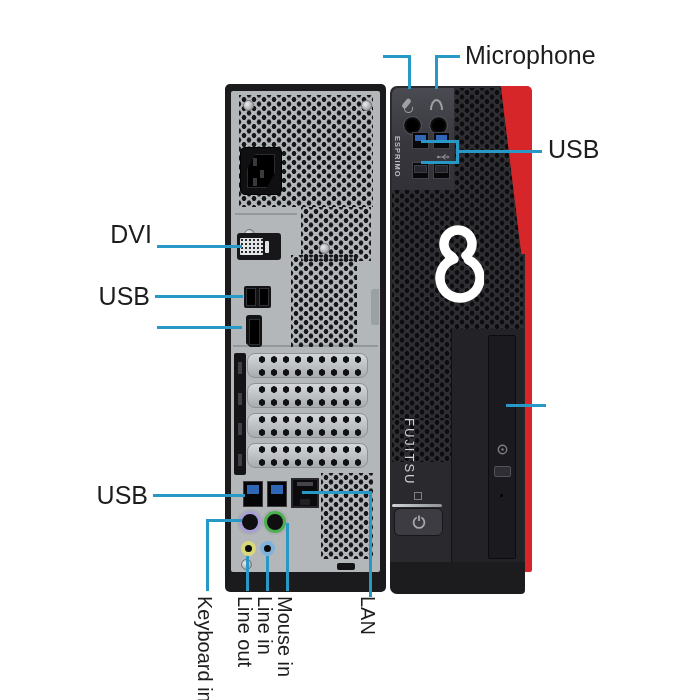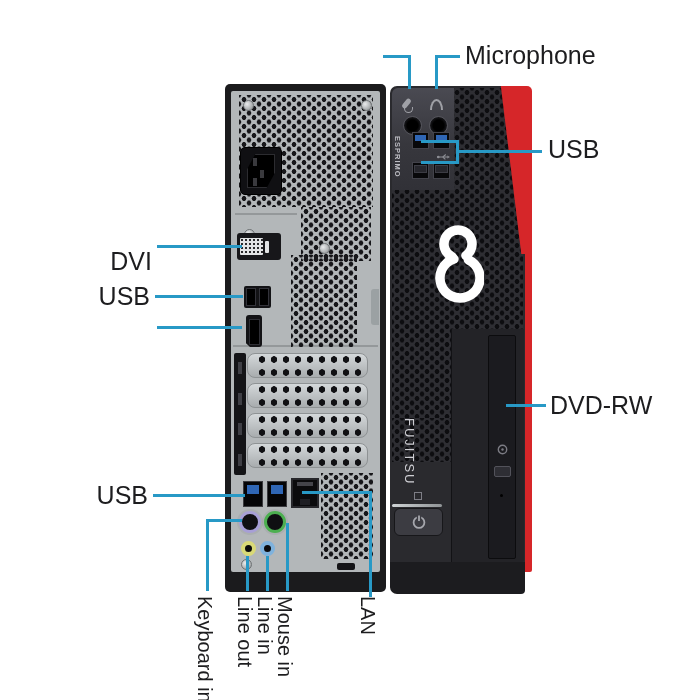--- a/index.html
+++ b/index.html
@@ -276,23 +276,22 @@
   <div class="cline" style="left:369px;top:491px;width:3px;height:106px;"></div>
   <div class="cline" style="left:206px;top:519px;width:36px;height:3px;"></div>
   <div class="cline" style="left:206px;top:519px;width:3px;height:72px;"></div>
   <div class="cline" style="left:246px;top:556px;width:3px;height:35px;"></div>
   <div class="cline" style="left:266px;top:556px;width:3px;height:35px;"></div>
   <div class="cline" style="left:286px;top:523px;width:3px;height:68px;"></div>
   <div class="cline" style="left:506px;top:404px;width:40px;height:3px;"></div>
 
   <div class="hlabel" style="left:465px;top:42px;">Microphone</div>
   <div class="hlabel" style="left:548px;top:136px;">USB</div>
-  <div class="hlabel r" style="left:0;top:248px;width:152px;">DVI</div>
+  <div class="hlabel r" style="left:0;top:221px;width:152px;">DVI</div>
   <div class="hlabel r" style="left:0;top:283px;width:150px;">USB</div>
   <div class="hlabel r" style="left:0;top:482px;width:148px;">USB</div>
-  <div class="hlabel" style="left:550px;top:392px;">DVD-RW</div>
   <div class="vlabel" style="left:193px;top:596px;">Keyboard in</div>
   <div class="vlabel" style="left:233px;top:596px;">Line out</div>
   <div class="vlabel" style="left:253px;top:596px;">Line in</div>
   <div class="vlabel" style="left:273px;top:596px;">Mouse in</div>
   <div class="vlabel" style="left:356px;top:596px;">LAN</div>
 
 </div>
 
 </body></html>

